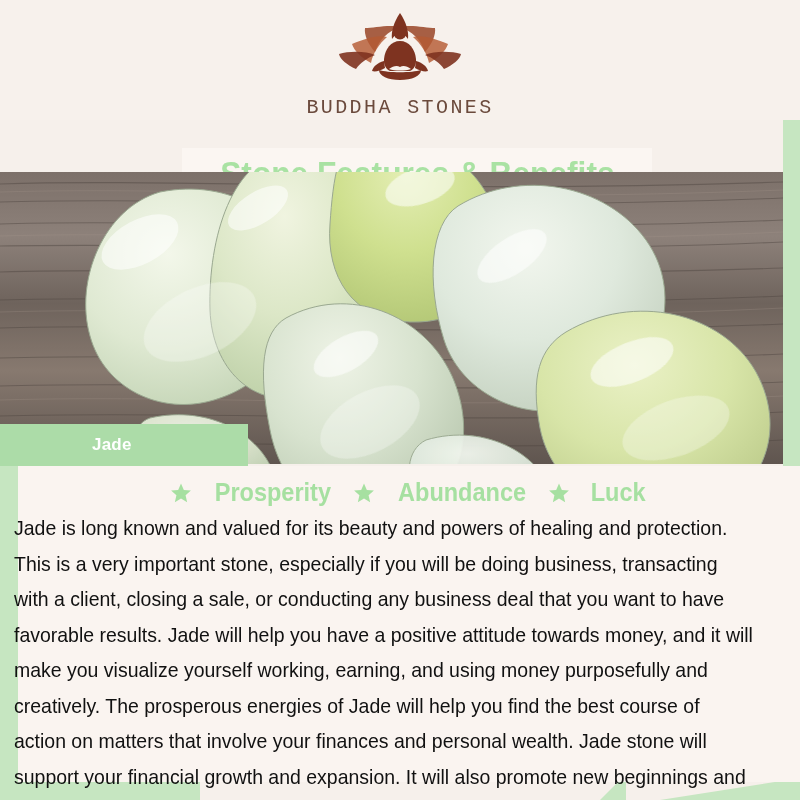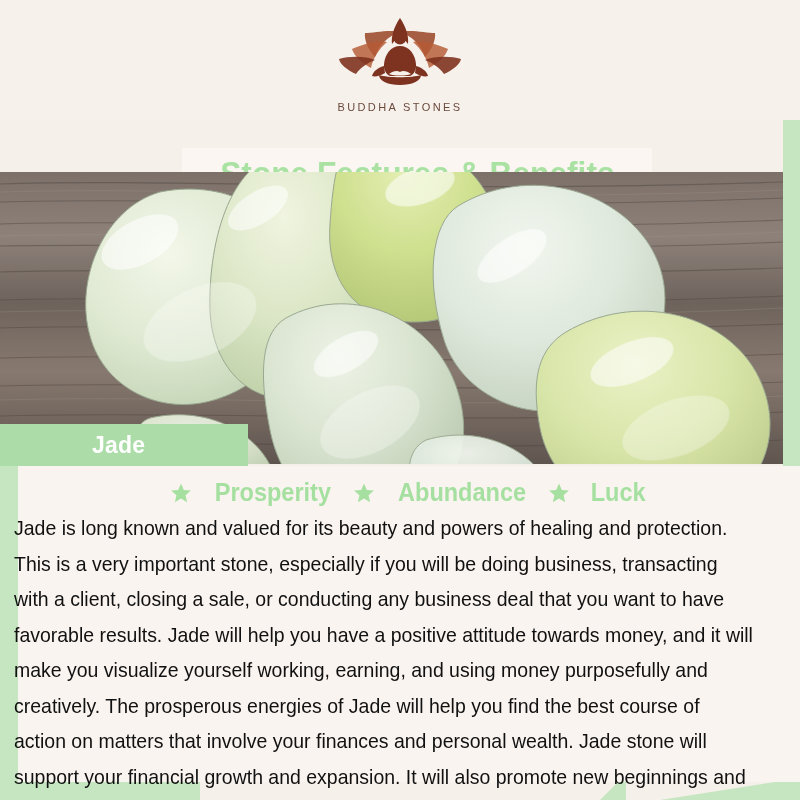--- a/index.html
+++ b/index.html
@@ -58,22 +58,22 @@
     top:0;left:0;width:800px;height:120px;
     background:#F7F1EC;
     display:flex;align-items:center;justify-content:center;
   }
   .logo-wrap{
     display:flex;flex-direction:column;align-items:center;
     margin-top:6px;
   }
   .logo-mark{width:150px;height:72px;display:block;}
   .logo-text{
-    font-family:Liberation Sans, sans-serif;
-    font-size:11px;
+    font-family:Liberation Mono, monospace;
+    font-size:20px;
     letter-spacing:2.4px;
     color:#6B4A3C;
     margin-top:16px;
     white-space:nowrap;
   }
 
   
   .title-band{
     position:absolute;
     top:120px;left:182px;width:470px;height:52px;
@@ -101,21 +101,21 @@
 
   
   .jade-band{
     position:absolute;
     left:0; top:424px; width:248px; height:42px;
     background:#ACDCA8;
     display:flex;align-items:center;
   }
   .jade-text{
     color:#FFFFFF;
-    font-size:23px;
+    font-size:17px;
     font-weight:bold;
     margin-left:92px;
     letter-spacing:0.2px;
   }
 
   
   .body-panel{
     position:absolute;
     left:18px; top:466px; width:782px; height:316px;
     background:#FAF4F0;

